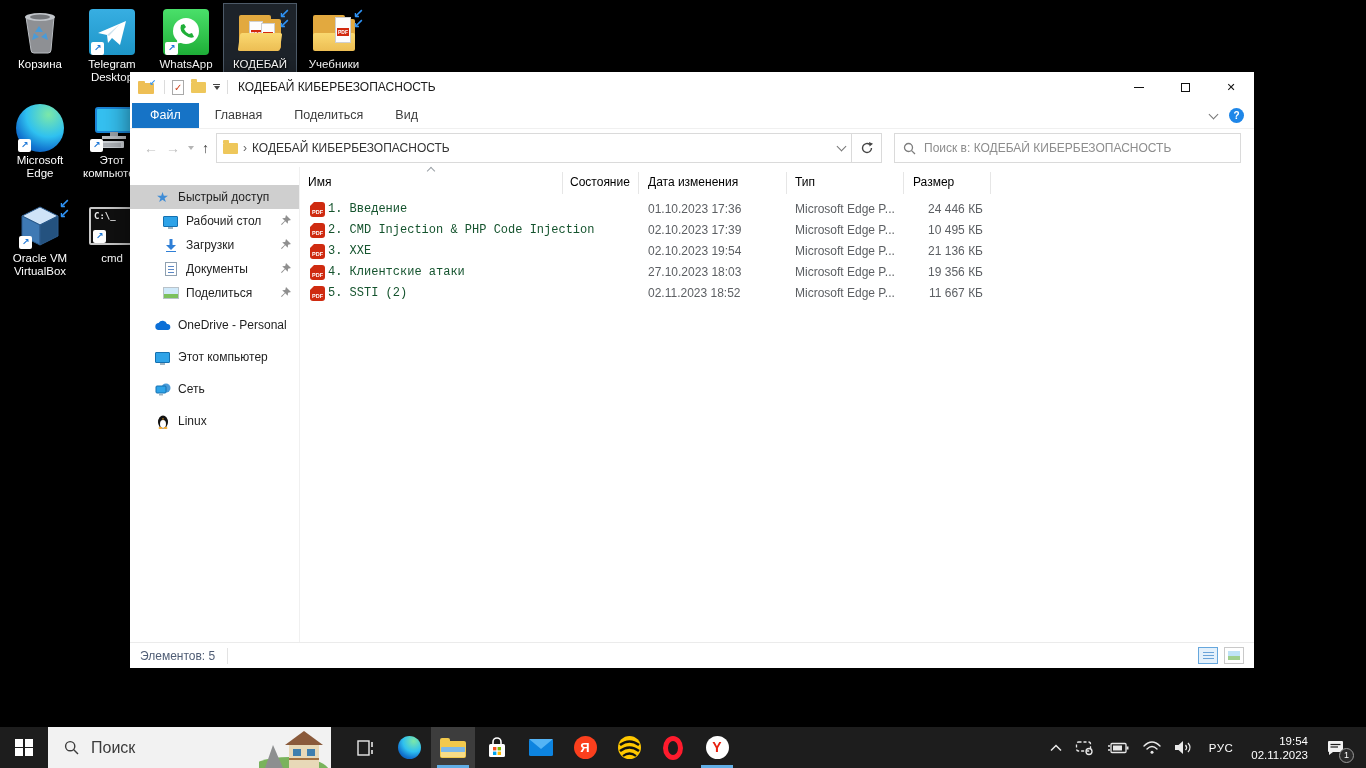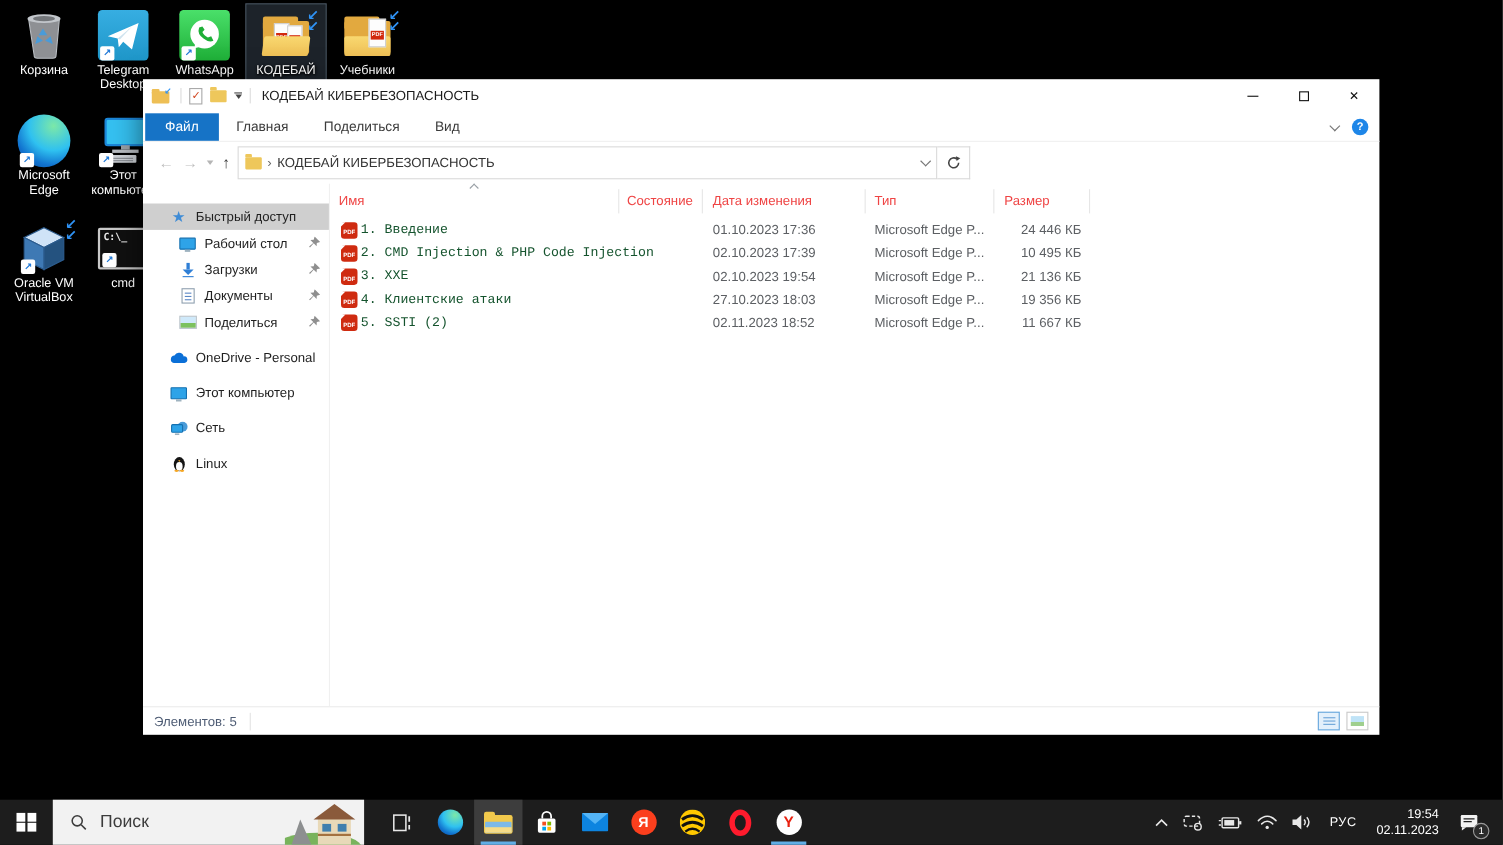--- a/index.html
+++ b/index.html
@@ -80,21 +80,21 @@
   .side-item .pin { position:absolute; right:8px; top:6px; }
   .side-gap { height:8px; }
   .mini-mon { width:15px; height:11px; background:#2ea3e8; border:1px solid #1470b0; border-radius:1px; position:relative; }
   .mini-mon:after { content:""; position:absolute; left:4px; bottom:-3px; width:5px; height:2px; background:#9fb3c0; }
   .star { color:#3f8cd6; font-size:14px; }
   .doc-ic { width:12px; height:14px; background:#fff; border:1px solid #8fa0b0; position:relative; }
   .doc-ic i { position:absolute; left:2px; right:2px; height:1px; background:#5b87c5; }
   .pic-ic { width:16px; height:12px; border:1px solid #b9c2c9; background:linear-gradient(#cfe9fa 55%,#7cc15e 55%); position:relative; }
 
   .files { flex:1; position:relative; }
-  .fhead { position:absolute; top:5px; left:0; right:0; height:22px; color:#ef4444; }
+  .fhead { position:absolute; top:5px; left:0; right:0; height:22px; color:#000000; }
   .fhead .h { position:absolute; top:3px; }
   .fhead .vsep { position:absolute; top:0; width:1px; height:22px; background:#e6e6e6; }
   .sortcaret { position:absolute; top:-4px; left:128px; width:6px; height:6px;
      border-left:1.5px solid #9aa0a6; border-top:1.5px solid #9aa0a6; transform:rotate(45deg); }
   .frows { position:absolute; top:32px; left:0; right:0; }
   .frow { height:21px; position:relative; font-size:12px; }
   .frow .nm { position:absolute; left:28px; top:3px; color:#14532d; white-space:nowrap;font-family:Liberation Mono, monospace; }
   .frow .dt { position:absolute; left:348px; top:3px; color:#5c5f63; }
   .frow .tp { position:absolute; left:495px; top:3px; color:#5c5f63; }
   .frow .sz { position:absolute; left:603px; width:80px; top:3px; text-align:right; color:#5c5f63; }
@@ -342,20 +342,27 @@
       <span class="chev">›</span>
       <span class="crumb-text">КОДЕБАЙ КИБЕРБЕЗОПАСНОСТЬ</span>
       <div class="dd chev-down"></div>
     </div>
     <div class="refreshbtn">
       <svg width="14" height="14" viewBox="0 0 14 14">
         <path d="M11.5 7 a4.5 4.5 0 1 1 -1.6 -3.4" fill="none" stroke="#444" stroke-width="1.4"></path>
         <polygon points="9,1 13,2.8 9.6,5.4" fill="#444"></polygon>
       </svg>
     </div>
+    <div class="searchbox">
+      <svg width="13" height="13" viewBox="0 0 13 13">
+        <circle cx="5.5" cy="5.5" r="4" fill="none" stroke="#7d7d7d" stroke-width="1.3"></circle>
+        <line x1="8.6" y1="8.6" x2="12" y2="12" stroke="#7d7d7d" stroke-width="1.3"></line>
+      </svg>
+      <span class="ph">Поиск в: КОДЕБАЙ КИБЕРБЕЗОПАСНОСТЬ</span>
+    </div>
   </div>
 
   <div class="content">
     <div class="sidebar">
       <div class="side-item sel" style="padding-left:24px">
         <span class="ic">
             <span class="star">★</span>
           </span>
         <span>Быстрый доступ</span>
       </div>

